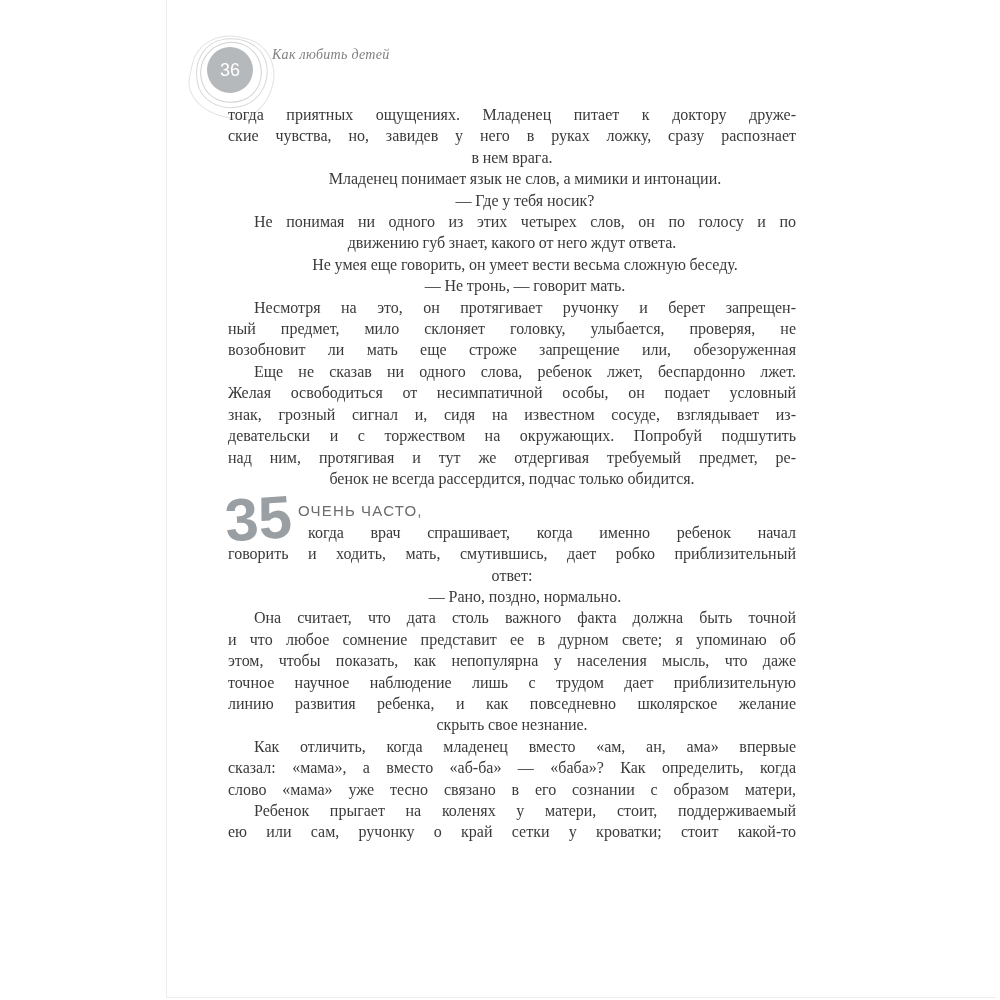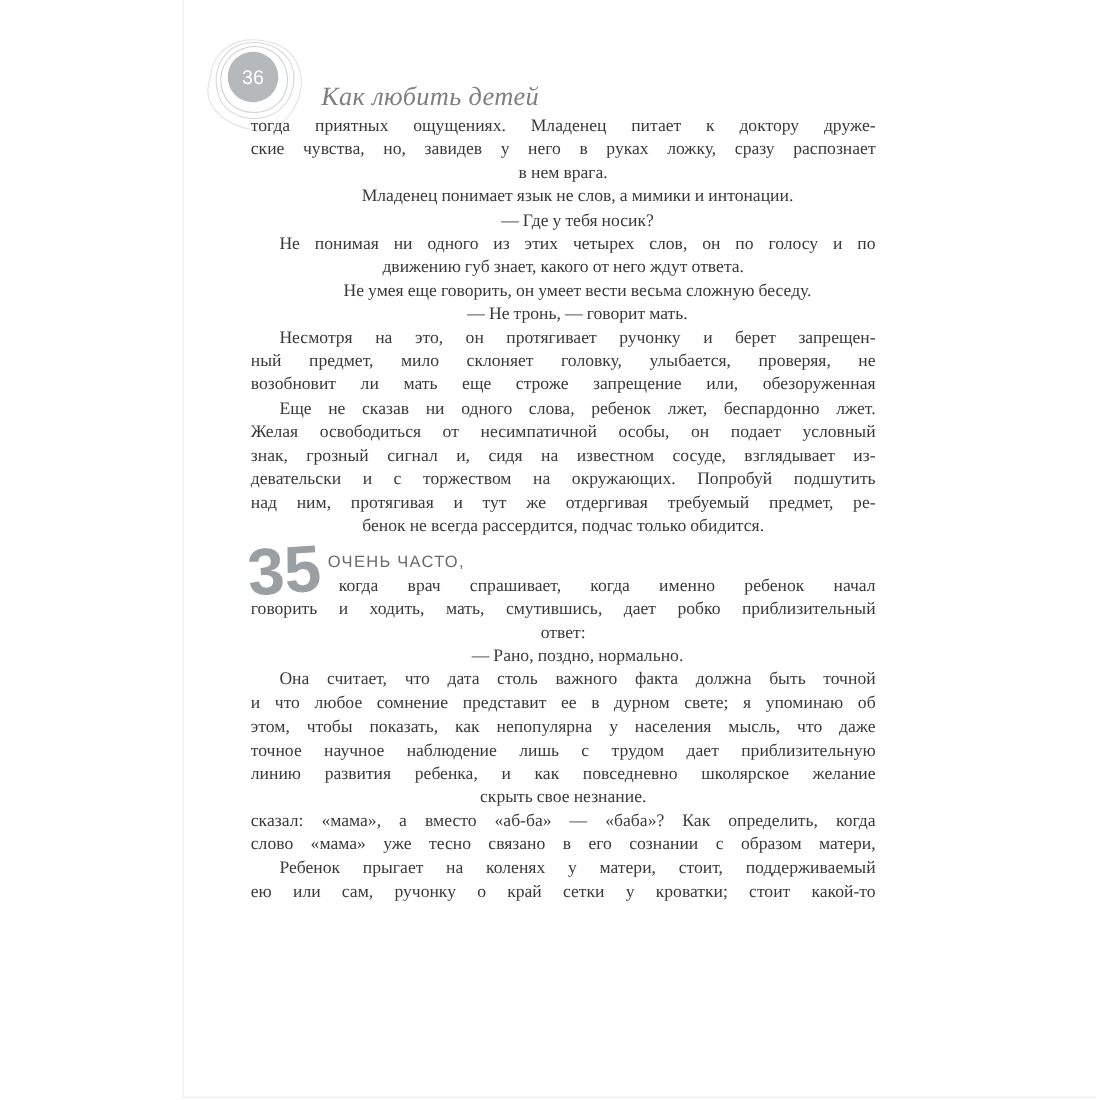--- a/index.html
+++ b/index.html
@@ -32,22 +32,22 @@
     transform:rotate(12deg);}
   .badge .ring3{position:absolute;left:12px;top:10px;width:62px;height:61px;
     border:1px solid #d2d2d2;border-radius:50% 50% 47% 53% / 51% 49% 52% 48%;
     transform:rotate(-20deg);}
   .badge .disc{position:absolute;left:19px;top:15px;width:46px;height:46px;border-radius:50%;
     background:var(--badge);display:flex;align-items:center;justify-content:center;
     font-family:"Liberation Sans","DejaVu Sans",sans-serif;font-weight:normal;
     font-size:18px;color:var(--badge-text);}
 
   
-  .running-title{position:absolute;left:272px;top:75px;
-    font-style:italic;font-size:24px;color:var(--muted);letter-spacing:.3px;margin-left:20px;}
+  .running-title{position:absolute;left:272px;top:47px;
+    font-style:italic;font-size:14px;color:var(--muted);letter-spacing:.3px;}
 
   
   .text-block{position:absolute;left:228px;top:104px;width:568px;
     font-size:16px;line-height:21.4px;word-spacing:-0.3px;}
   .line{min-height:21.4px;text-align:center;}
   .line.just{text-align:justify;text-align-last:justify;}
   .line.indent{padding-left:26px;}
 
   
   .section{position:relative;margin-top:9px;}
@@ -123,20 +123,21 @@
       </div>
       <div>
         <div class="line just indent">Она считает, что дата столь важного факта должна быть точной</div>
         <div class="line just">и что любое сомнение представит ее в дурном свете; я упоминаю об</div>
         <div class="line just">этом, чтобы показать, как непопулярна у населения мысль, что даже</div>
         <div class="line just">точное научное наблюдение лишь с трудом дает приблизительную</div>
         <div class="line just">линию развития ребенка, и как повседневно школярское желание</div>
         <div class="line">скрыть свое незнание.</div>
       </div>
       <div>
+        <div class="line just indent">Как отличить, когда младенец вместо «ам, ан, ама» впервые</div>
         <div class="line just">сказал: «мама», а вместо «аб-ба» — «баба»? Как определить, когда</div>
         <div class="line just">слово «мама» уже тесно связано в его сознании с образом матери,</div>
       </div>
       <div>
         <div class="line just indent">Ребенок прыгает на коленях у матери, стоит, поддерживаемый</div>
         <div class="line just">ею или сам, ручонку о край сетки у кроватки; стоит какой-то</div>
       </div>
     </div>
 
 </div>

